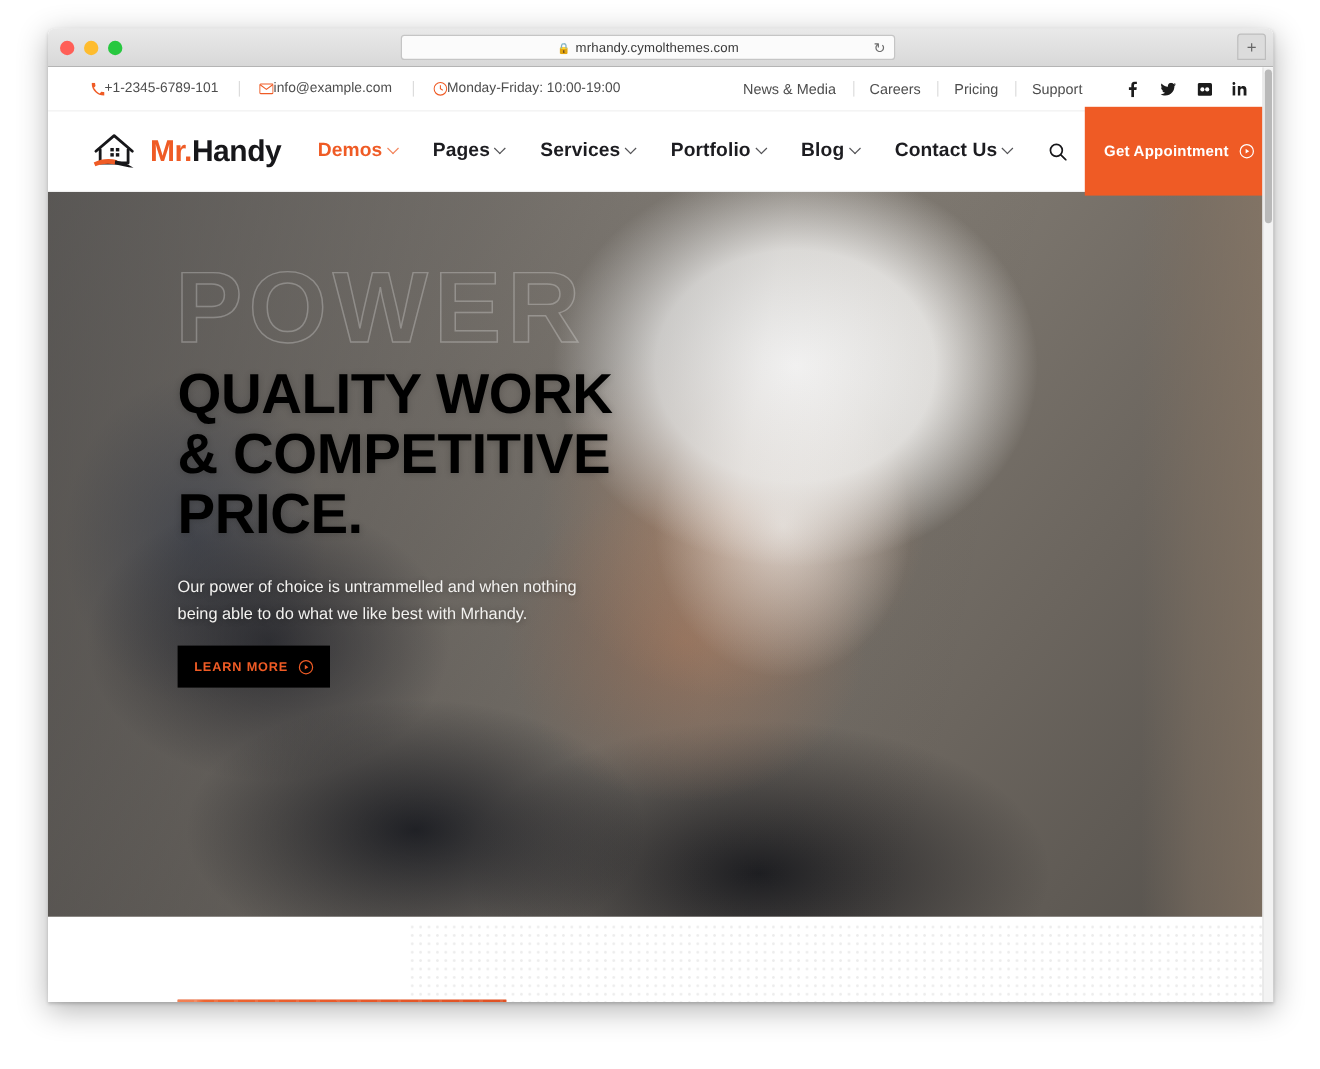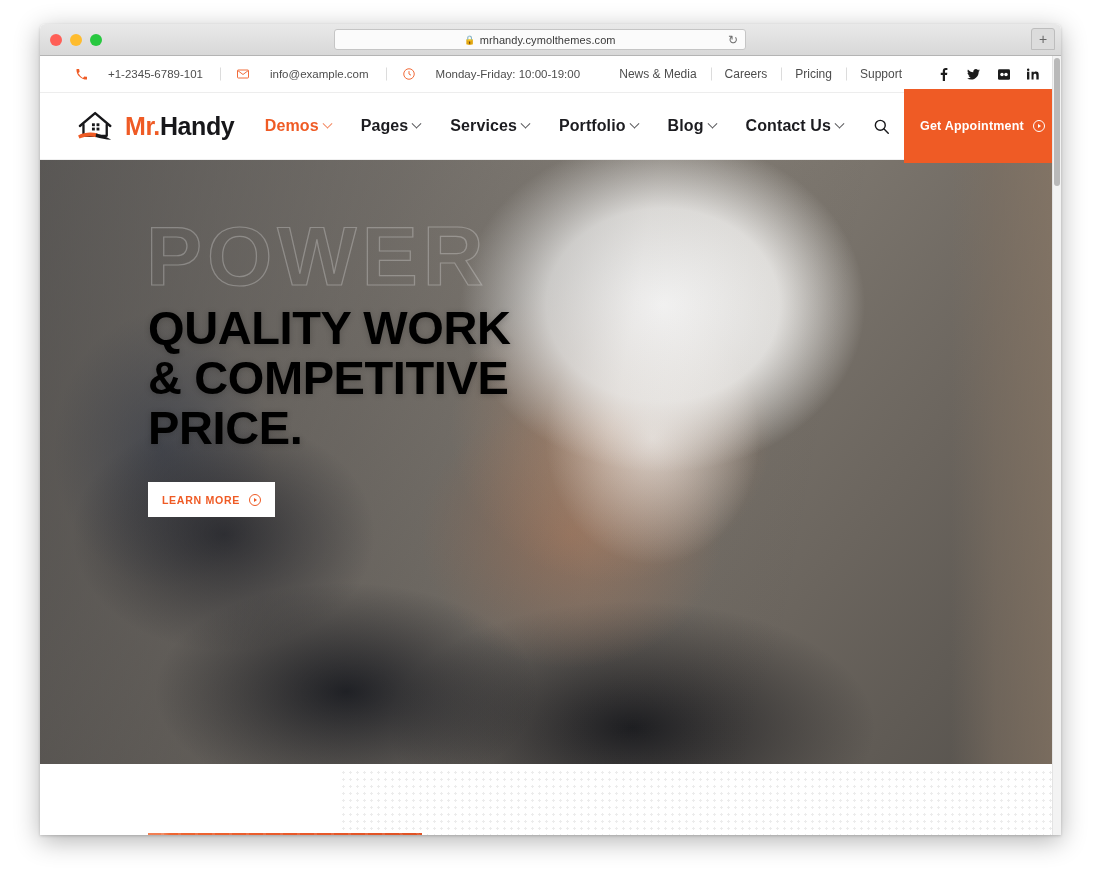--- a/index.html
+++ b/index.html
@@ -91,21 +91,21 @@
     position: relative;
     height: 37px;
     border-bottom: 1px solid #ededed;
     display: flex; align-items: center;
     padding: 0 21px 0 36px;
     font-size: 11.5px; color: #4d4d4d;
     background: #fff;
   }
   .contact-group { display: flex; align-items: center; }
   .contact-item {
-    display: flex; align-items: center; gap: 21px;
+    display: flex; align-items: center; gap: 0;
     padding: 0 17px;
     position: relative;
     white-space: nowrap;
   }
   .contact-item:first-child { padding-left: 0; }
   .contact-item + .contact-item::before {
     content: ""; position: absolute; left: 0; top: 50%;
     transform: translateY(-50%);
     width: 1px; height: 13px; background: #dcdcdc;
   }
@@ -264,23 +264,23 @@
   }
   #hero-sub {
     margin-top: 26px;
     font-size: 13.6px;
     line-height: 1.65;
     color: #f2f1ef;
     max-width: 350px;
     text-shadow: 0 1px 5px rgba(0,0,0,.35);
   }
   #learn-more-btn {
-    margin-top: 30px;
+    margin-top: 15px;
     width: 127px; height: 35px;
-    background: #ffffff;
+    background: #000000;
     display: flex; align-items: center; justify-content: center;
     gap: 9px;
     color: #ef5b25;
     font-size: 10.6px; font-weight: 700;
     letter-spacing: .7px;
   }
 
   
   #request-panel {
     position: absolute;
@@ -527,20 +527,21 @@
       <div id="hero-photo-shade"></div>
       <div id="hero-right-wall"></div>
 
       <div id="hero-content">
         <div id="hero-watermark">POWER</div>
         <h1 id="hero-title">
           <span>QUALITY WORK</span><br>
           <span>&amp; COMPETITIVE</span><br>
           <span>PRICE.</span>
         </h1>
+        <p id="hero-sub">Our power of choice is untrammelled and when nothing being able to do what we like best with Mrhandy.</p>
         <div id="learn-more-btn">
           <span>LEARN MORE</span>
           <i class="arrow-circle"></i>
         </div>
       </div>
 
     </section>
 
     <section id="history-section">
       <div id="dot-pattern"></div>

